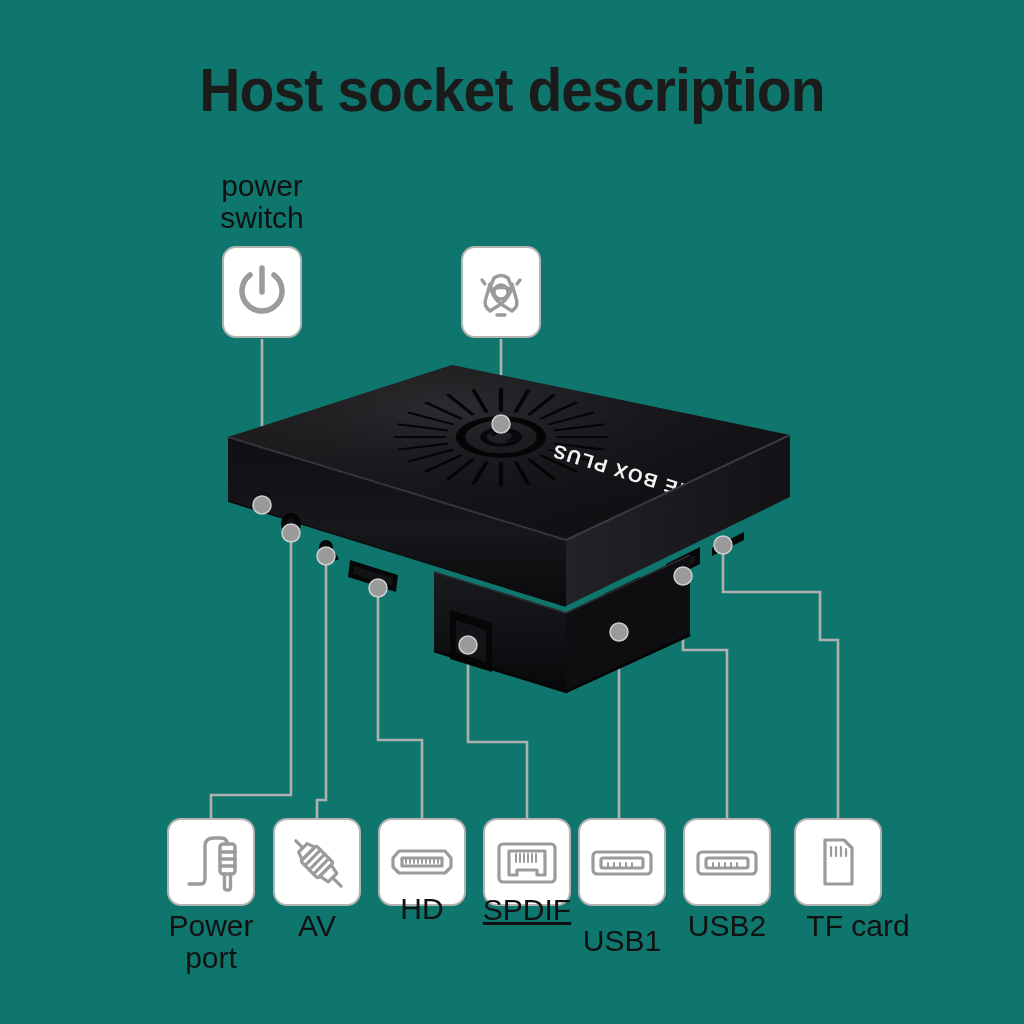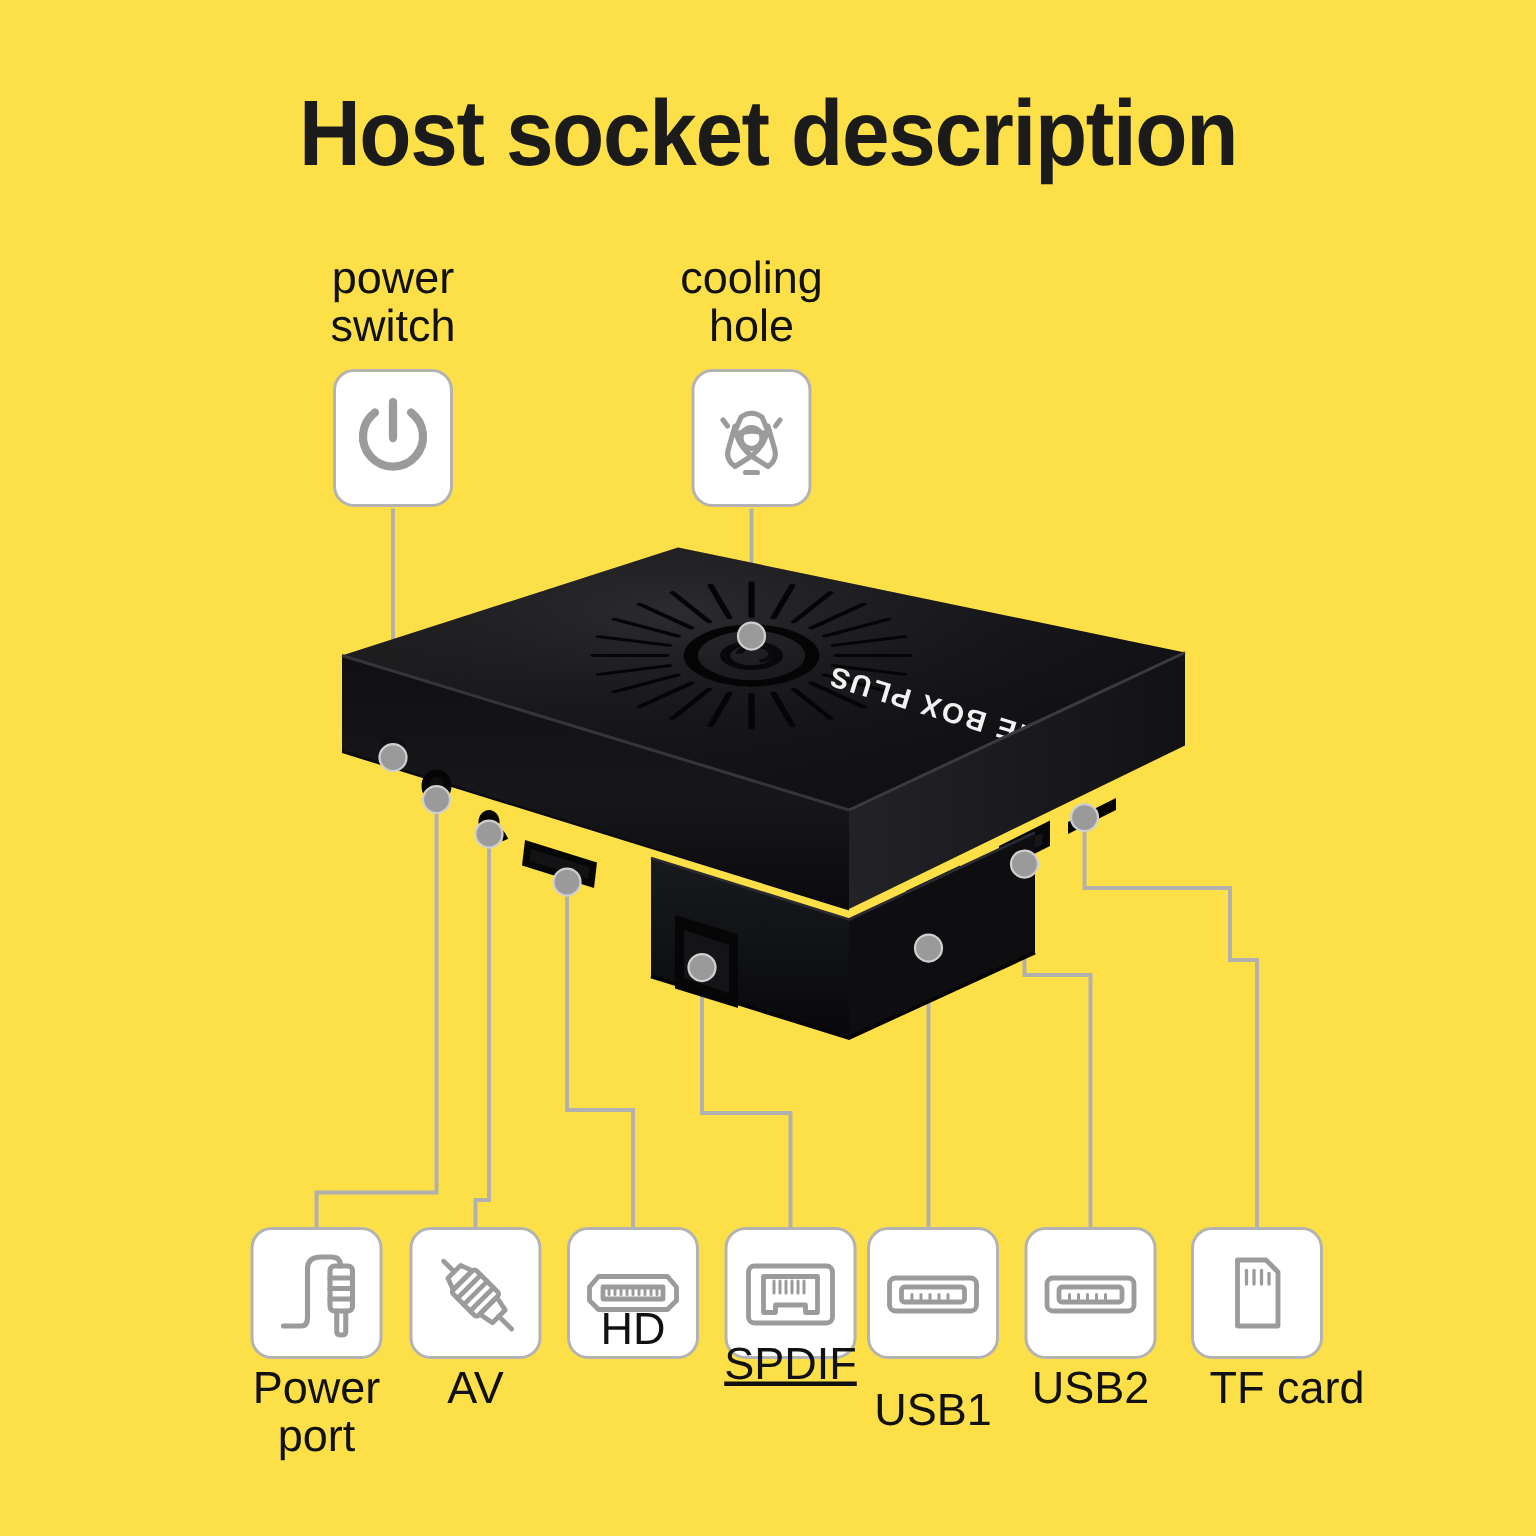--- a/index.html
+++ b/index.html
@@ -4,21 +4,21 @@
 <style>
   html, body {
     margin: 0;
     padding: 0;
     background: #ffffff;
   }
   #page {
     position: relative;
     width: 1024px;
     height: 1024px;
-    background: #fde047;
+    background: #0f766e;
     overflow: hidden;
     font-family: "Liberation Sans", sans-serif;
   }
 
   
   #title {
     position: absolute;
     left: 0;
     top: 54px;
     width: 1024px;
@@ -267,22 +267,20 @@
 switch</div>
   <div class="chip" style="left:222px; top:246px; width:80px; height:92px;">
     <svg width="76" height="88" viewBox="0 0 76 88">
       <g fill="none" stroke="#9b9b9b" stroke-width="5.5" stroke-linecap="round">
         <path d="M 26 27 A 20 20 0 1 0 50 27"></path>
         <line x1="38" y1="20" x2="38" y2="44"></line>
       </g>
     </svg>
   </div>
 
-  <div class="toplabel" style="left:421px; top:170px; width:160px;">cooling
-hole</div>
   <div class="chip" style="left:461px; top:246px; width:80px; height:92px;">
     <svg width="76" height="88" viewBox="0 0 76 88">
       <g fill="none" stroke="#9b9b9b" stroke-width="3.4" stroke-linejoin="round" stroke-linecap="round">
 
         <path d="M 31 30 q 7 -5 14 0 l 5 12 q -12 -5 -24 0 Z"></path>
         <path d="M 53 50 q 3 8 -4 13 l -11 -7 q 10 -8 11 -20 Z"></path>
         <path d="M 23 50 q -3 8 4 13 l 11 -7 q -10 -8 -11 -20 Z"></path>
         <circle cx="38" cy="44" r="7"></circle>
 
         <line x1="19" y1="32" x2="22" y2="36"></line>
@@ -346,21 +344,21 @@
           <line x1="38" y1="38" x2="38" y2="43"></line>
           <line x1="42" y1="38" x2="42" y2="43"></line>
           <line x1="46" y1="38" x2="46" y2="43"></line>
           <line x1="50" y1="38" x2="50" y2="43"></line>
           <line x1="54" y1="38" x2="54" y2="43"></line>
           <line x1="58" y1="38" x2="58" y2="43"></line>
         </g>
       </g>
     </svg>
   </div>
-  <div class="botlabel" style="left:372px; top:871px; width:100px;">HD</div>
+  <div class="botlabel" style="left:372px; top:893px; width:100px;">HD</div>
 
   <div class="chip" style="left:483px; top:818px; width:88px; height:88px;">
     <svg width="84" height="84" viewBox="0 0 84 84">
       <g fill="none" stroke="#9b9b9b" stroke-width="3.2" stroke-linejoin="round" stroke-linecap="round">
 
         <rect x="14" y="24" width="56" height="38" rx="4"></rect>
 
         <path d="M 24 31 L 60 31 L 60 55 L 52 55 L 52 50 L 32 50 L 32 55 L 24 55 Z"></path>
 
         <g stroke-width="2">

